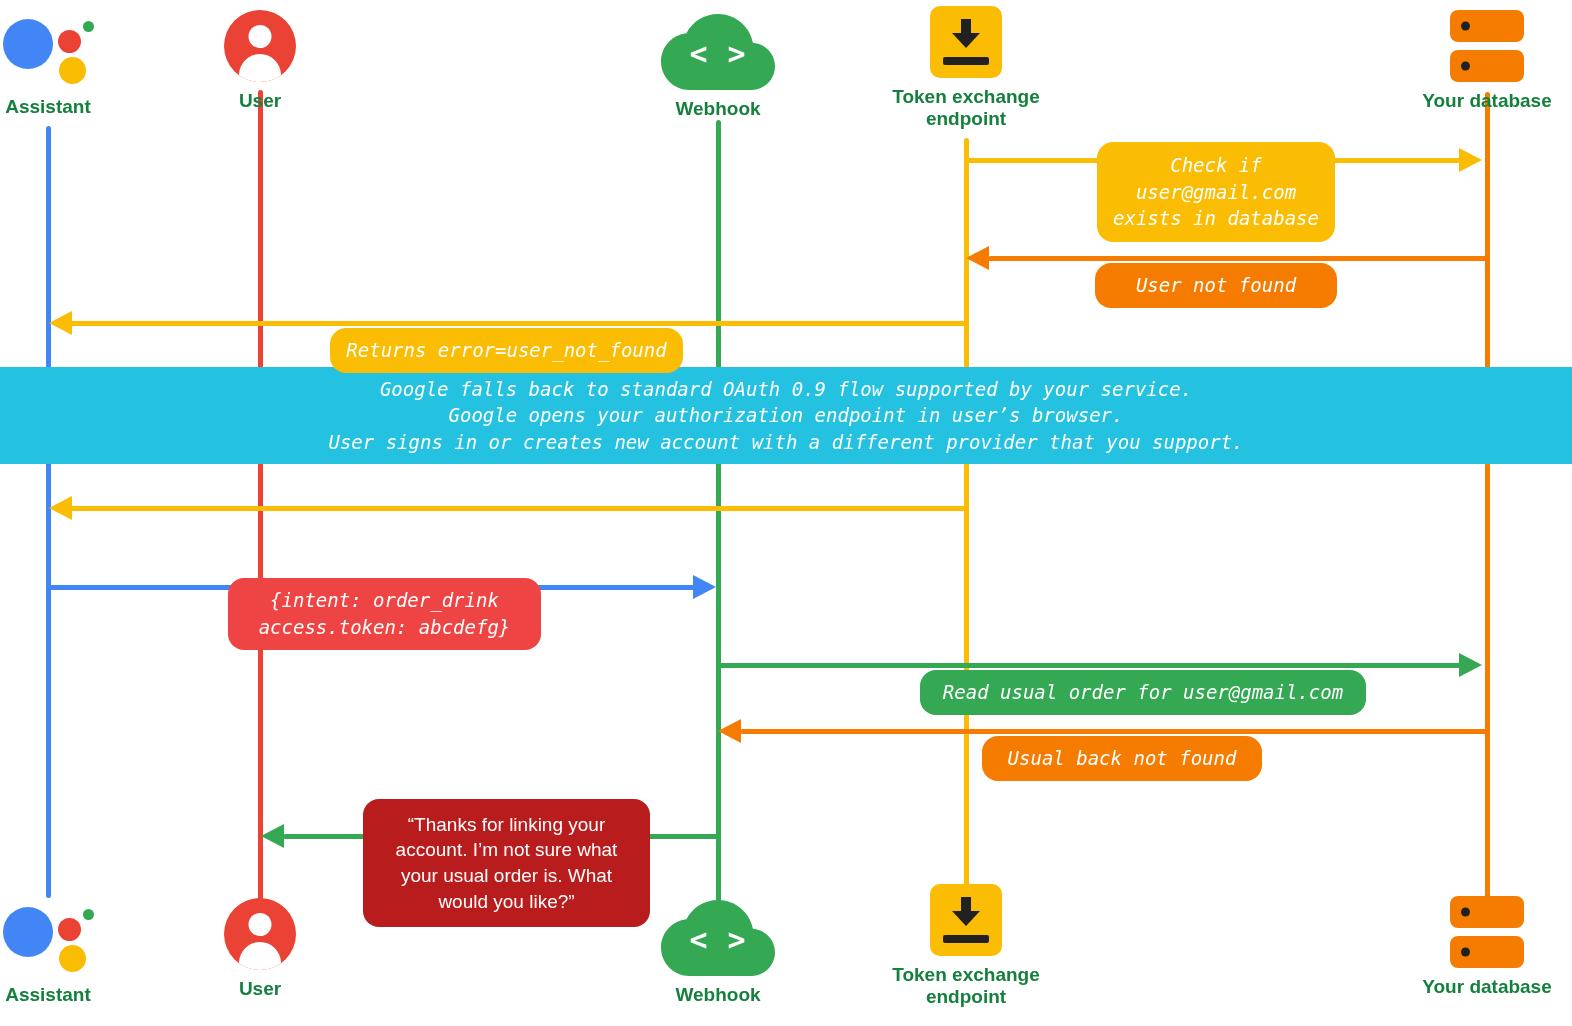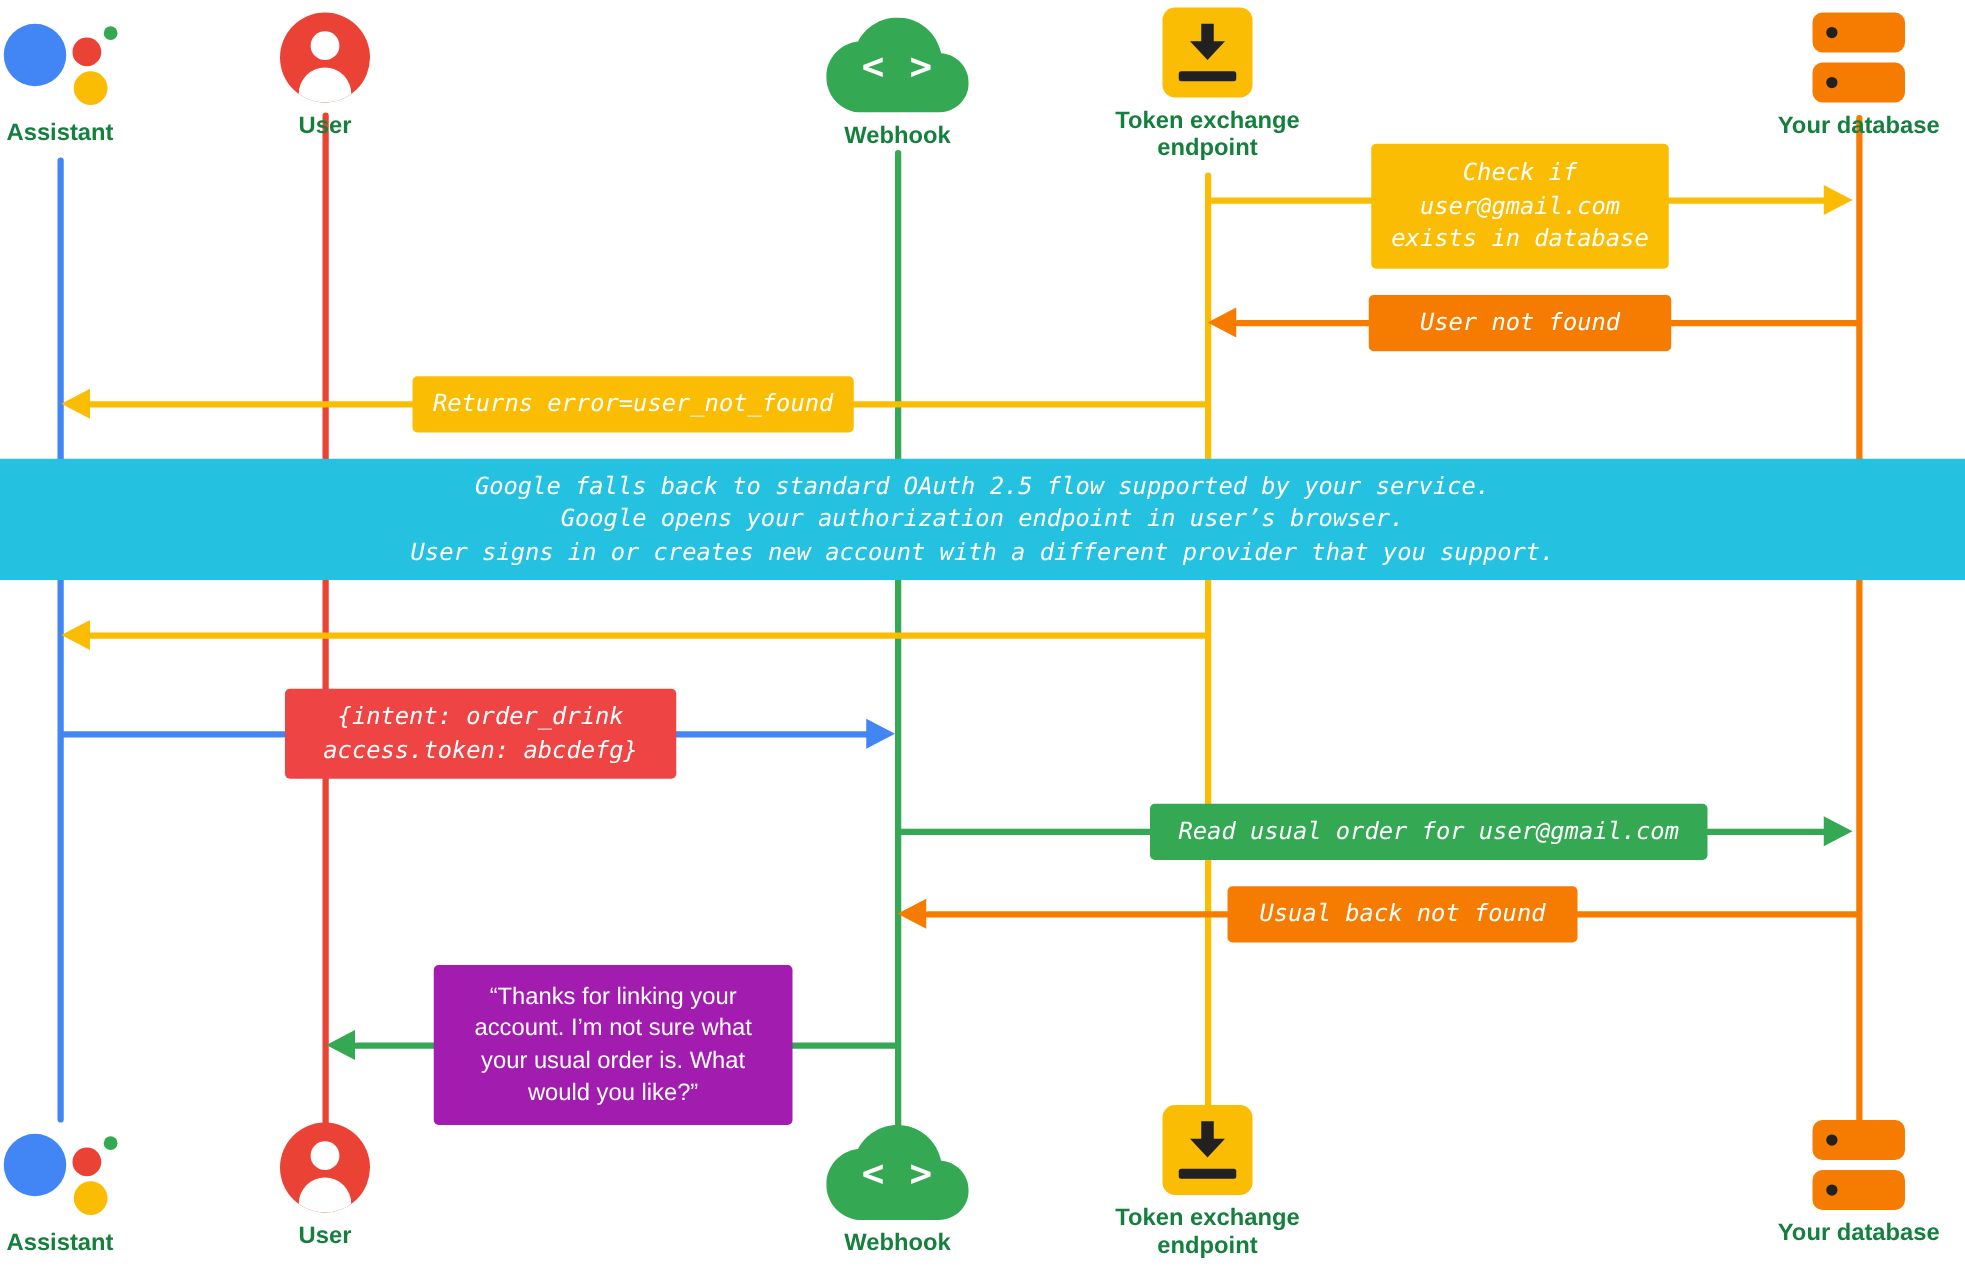--- a/index.html
+++ b/index.html
@@ -12,24 +12,24 @@
   }
   
   .lifeline{position:absolute;width:5px;border-radius:3px;z-index:1;}
   
   .aline{position:absolute;height:5px;border-radius:2.5px;z-index:2;}
   .ahead{position:absolute;width:0;height:0;border-top:12px solid transparent;border-bottom:12px solid transparent;z-index:2;}
   .ahead.right{border-left-width:23px;border-left-style:solid;}
   .ahead.left{border-right-width:23px;border-right-style:solid;}
   
   .msg{
-    position:absolute;z-index:3;border-radius:4px;color:#ffffff;
+    position:absolute;z-index:3;border-radius:16px;color:#ffffff;
     font-family:"DejaVu Sans Mono",monospace;font-style:italic;font-size:19px;
     line-height:1.42;display:flex;align-items:center;justify-content:center;
-    text-align:center;white-space:pre-line;padding:0 12px;box-sizing:border-box;
+    text-align:center;white-space:pre-line;padding:0 12px;box-sizing:border-box;margin-top:27px;
   }
   .msg.plain{font-family:"Liberation Sans",sans-serif;font-style:normal;line-height:1.35;padding:0 14px;}
   
   .banner{
     position:absolute;left:0;top:367px;width:1572px;height:97px;z-index:3;
     background:#24C1E0;color:#ffffff;
     font-family:"DejaVu Sans Mono",monospace;font-style:italic;font-size:19px;
     line-height:1.4;display:flex;align-items:center;justify-content:center;
     text-align:center;white-space:pre-line;
   }
@@ -95,41 +95,41 @@
 
   <div class="aline" style="left:718px;top:663px;width:744px;background:#34A853"></div>
   <div class="ahead right" style="left:1459px;top:653px;border-left-color:#34A853"></div>
 
   <div class="aline" style="left:740px;top:729px;width:747px;background:#F57C00"></div>
   <div class="ahead left" style="left:718px;top:719px;border-right-color:#F57C00"></div>
 
   <div class="aline" style="left:283px;top:834px;width:435px;background:#34A853"></div>
   <div class="ahead left" style="left:261px;top:824px;border-right-color:#34A853"></div>
 
-  <div class="banner">Google falls back to standard OAuth 2.5 flow supported by your service.
+  <div class="banner">Google falls back to standard OAuth 0.9 flow supported by your service.
 Google opens your authorization endpoint in user’s browser.
 User signs in or creates new account with a different provider that you support.</div>
 
   <div class="msg" style="left:1097px;top:115px;width:238px;height:100px;background:#FBBC04">Check if
 user@gmail.com
 exists in database</div>
 
   <div class="msg" style="left:330px;top:301px;width:353px;height:45px;background:#FBBC04">Returns error=user_not_found</div>
 
   <div class="msg" style="left:1095px;top:236px;width:242px;height:45px;background:#F57C00">User not found</div>
 
 
   <div class="msg" style="left:228px;top:551px;width:313px;height:72px;background:#ef4444">{intent: order_drink
 access.token: abcdefg}</div>
 
   <div class="msg" style="left:920px;top:643px;width:446px;height:45px;background:#34A853">Read usual order for user@gmail.com</div>
 
   <div class="msg" style="left:982px;top:709px;width:280px;height:45px;background:#F57C00">Usual back not found</div>
 
-  <div class="msg plain" style="left:347px;top:772px;width:287px;height:128px;background:#a21caf">“Thanks for linking your account. I’m not sure what your usual order is. What would you like?”</div>
+  <div class="msg plain" style="left:363px;top:772px;width:287px;height:128px;background:#b91c1c">“Thanks for linking your account. I’m not sure what your usual order is. What would you like?”</div>
 
   <div class="actor" style="left:-52px;top:4px">
     <div class="icon-assistant">
       <span class="a-blue"></span>
       <span class="a-red"></span>
       <span class="a-green"></span>
       <span class="a-yellow"></span>
     </div>
     <div class="actor-label">Assistant</div>
   </div>

